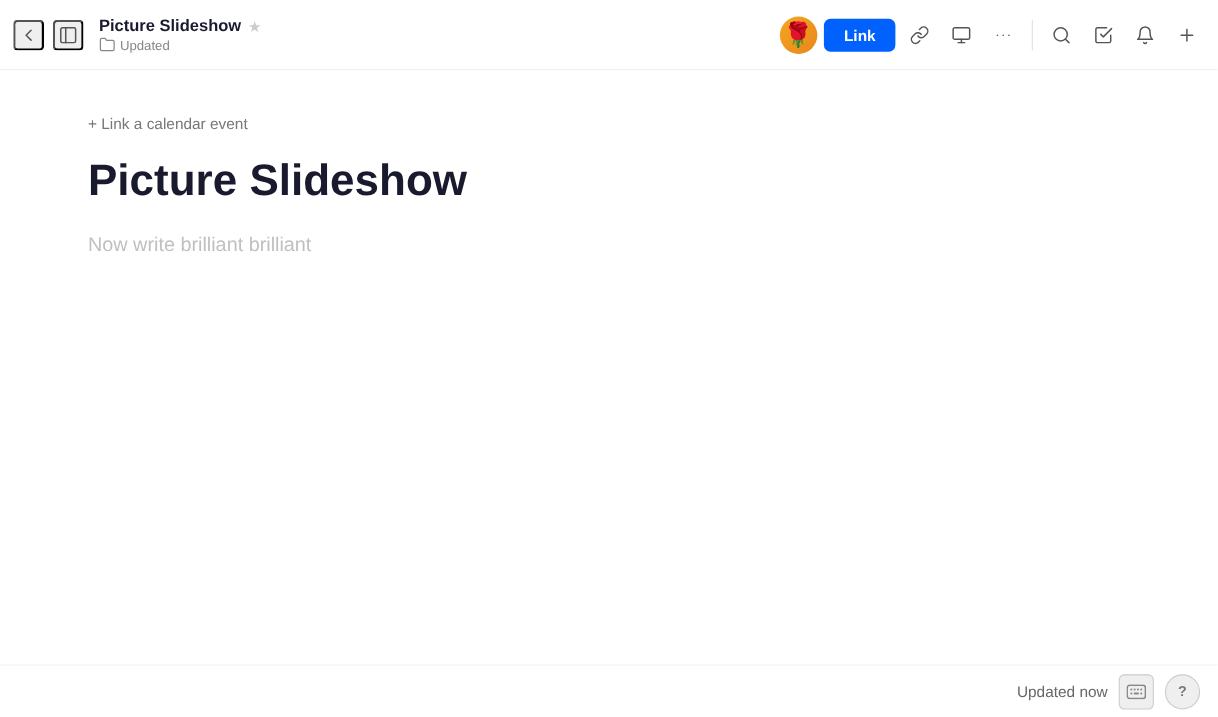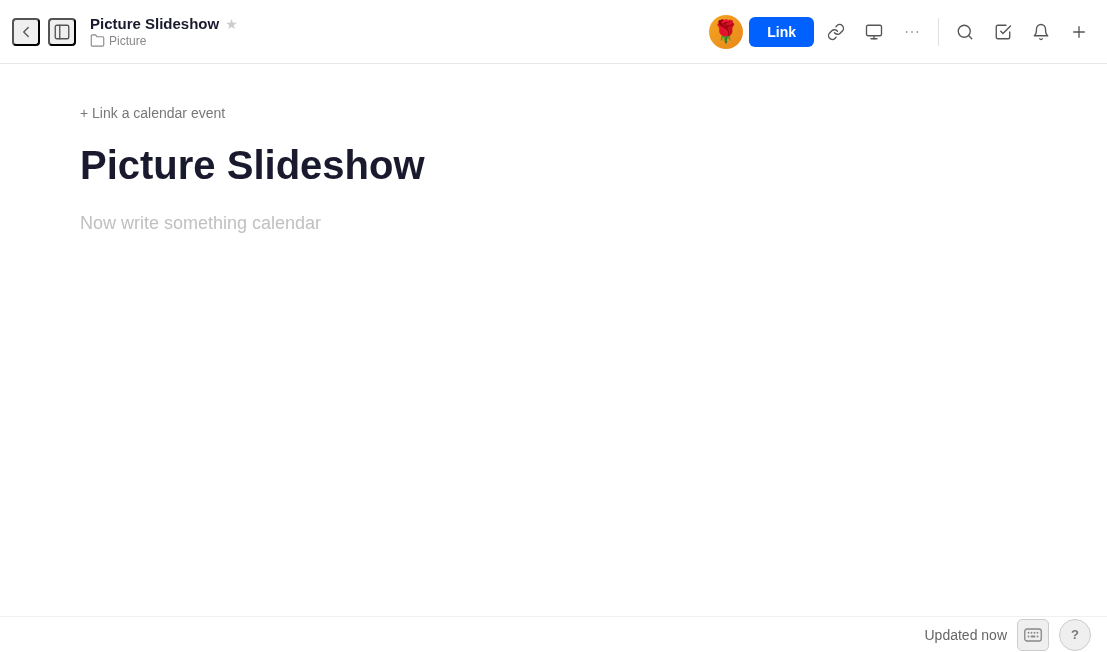--- a/index.html
+++ b/index.html
@@ -171,21 +171,21 @@
       font-size: 18px;
       color: #c0c0c0;
       cursor: text;
     }
 
     
     .bottombar {
       display: flex;
       align-items: center;
       justify-content: flex-end;
-      height: 36px;
+      height: 48px;
       padding: 0 16px;
       background: #fff;
       border-top: 1px solid #f0f0f0;
       flex-shrink: 0;
       gap: 10px;
     }
 
     .updated-text {
       font-size: 14px;
       color: #666;
@@ -254,21 +254,21 @@
 
     <div class="doc-title-area">
       <div class="doc-title-row">
         <span class="doc-title-text">Picture Slideshow</span>
         <span class="star-icon">★</span>
       </div>
       <div class="breadcrumb-row">
         <svg class="icon-svg icon-svg-sm" viewBox="0 0 24 24" style="color:#888;">
           <path d="M22 19a2 2 0 0 1-2 2H4a2 2 0 0 1-2-2V5a2 2 0 0 1 2-2h5l2 3h9a2 2 0 0 1 2 2z"></path>
         </svg>
-        <span class="breadcrumb-text">Picture</span>
+        <span class="breadcrumb-text">Updated</span>
       </div>
     </div>
   </div>
 
   <div class="topbar-right">
     <button class="avatar-btn" title="User avatar">
       🌹
     </button>
 
     <button class="share-btn">Link</button>
@@ -324,21 +324,21 @@
         <line x1="12" y1="5" x2="12" y2="19"></line>
         <line x1="5" y1="12" x2="19" y2="12"></line>
       </svg>
     </button>
   </div>
 </div>
 
 <div class="main-content">
   <a class="link-calendar">+ Link a calendar event</a>
   <h1 class="doc-heading" contenteditable="true" style="">Picture Slideshow</h1>
-  <p class="doc-placeholder">Now write something calendar</p>
+  <p class="doc-placeholder">Now write brilliant brilliant</p>
 </div>
 
 <div class="bottombar">
   <span class="updated-text">Updated now</span>
 
   <button class="keyboard-icon-btn" title="Keyboard shortcuts">
     <svg width="18" height="14" viewBox="0 0 24 18" fill="none" stroke="currentColor" stroke-width="1.8" stroke-linecap="round" stroke-linejoin="round">
       <rect x="1" y="1" width="22" height="16" rx="3"></rect>
       <line x1="6" y1="6" x2="6" y2="6" stroke-width="2.5" stroke-linecap="round"></line>
       <line x1="10" y1="6" x2="10" y2="6" stroke-width="2.5" stroke-linecap="round"></line>

